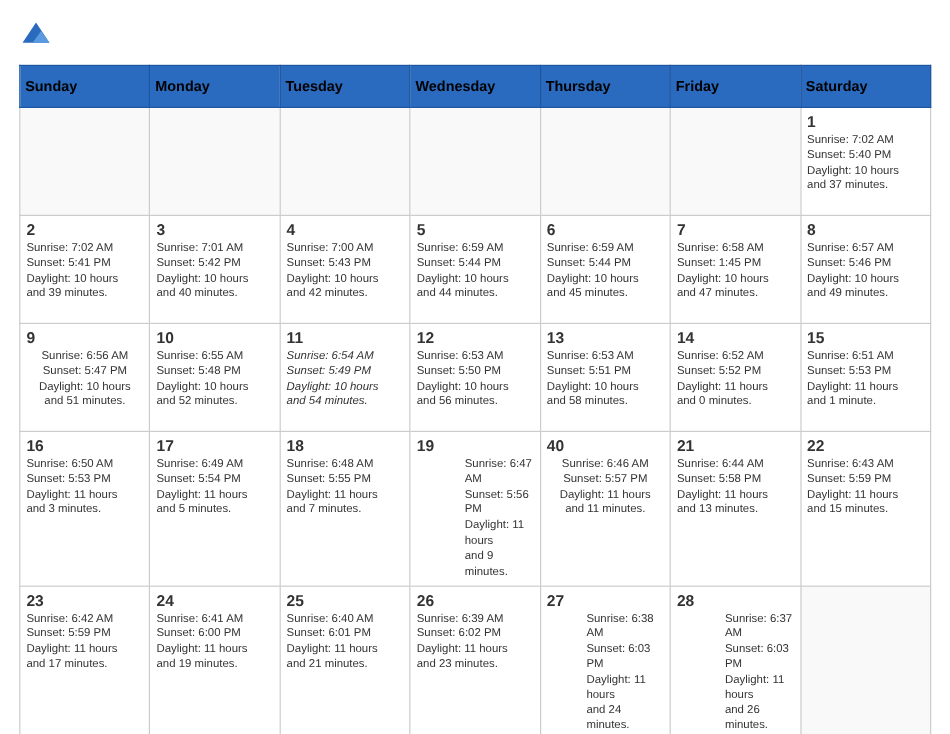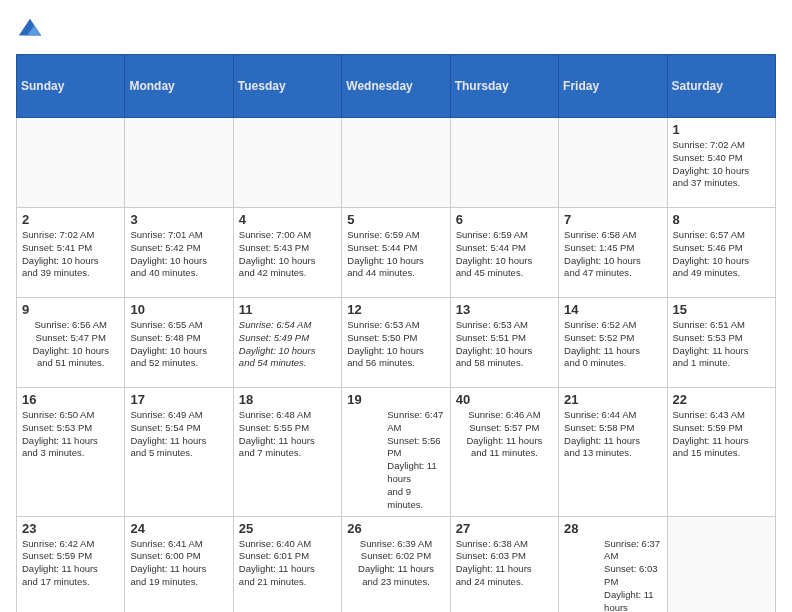--- a/index.html
+++ b/index.html
@@ -53,24 +53,24 @@
       font-size: 14px;
       color: #555;
     }
     .calendar {
       width: 100%;
       border-collapse: collapse;
       border: 1px solid #ccc;
     }
     .calendar th {
       background: #2a6bbf;
-      color: #e5e5e5;
+      color: #000000;
       font-size: 12px;
       font-weight: bold;
-      padding: 24px 4px;
+      padding: 10px 4px;
       text-align: left;
       border: 1px solid #1e55a0;
     }
     .calendar td {
       border: 1px solid #ccc;
       vertical-align: top;
       padding: 4px 5px;
       width: calc(100% / 7);
       min-height: 80px;
       height: 90px;
@@ -308,28 +308,28 @@
         </td>
         <td>
           <div class="day-number">25</div>
           <div class="day-info" style="white-space: pre-line;">Sunrise: 6:40 AM
 Sunset: 6:01 PM
 Daylight: 11 hours
 and 21 minutes.</div>
         </td>
         <td>
           <div class="day-number">26</div>
-          <div class="day-info" style="white-space: pre-line; text-align: center;">Sunrise: 6:39 AM
+          <div class="day-info" style="white-space: pre-line;">Sunrise: 6:39 AM
 Sunset: 6:02 PM
 Daylight: 11 hours
 and 23 minutes.</div>
         </td>
         <td>
           <div class="day-number">27</div>
-          <div class="day-info" style="white-space: pre-line;">Sunrise: 6:38 AM
+          <div class="day-info" style="white-space: pre-line; margin-left: 33px;">Sunrise: 6:38 AM
 Sunset: 6:03 PM
 Daylight: 11 hours
 and 24 minutes.</div>
         </td>
         <td>
           <div class="day-number">28</div>
           <div class="day-info" style="white-space: pre-line; margin-left: 40px;">Sunrise: 6:37 AM
 Sunset: 6:03 PM
 Daylight: 11 hours
 and 26 minutes.</div>

